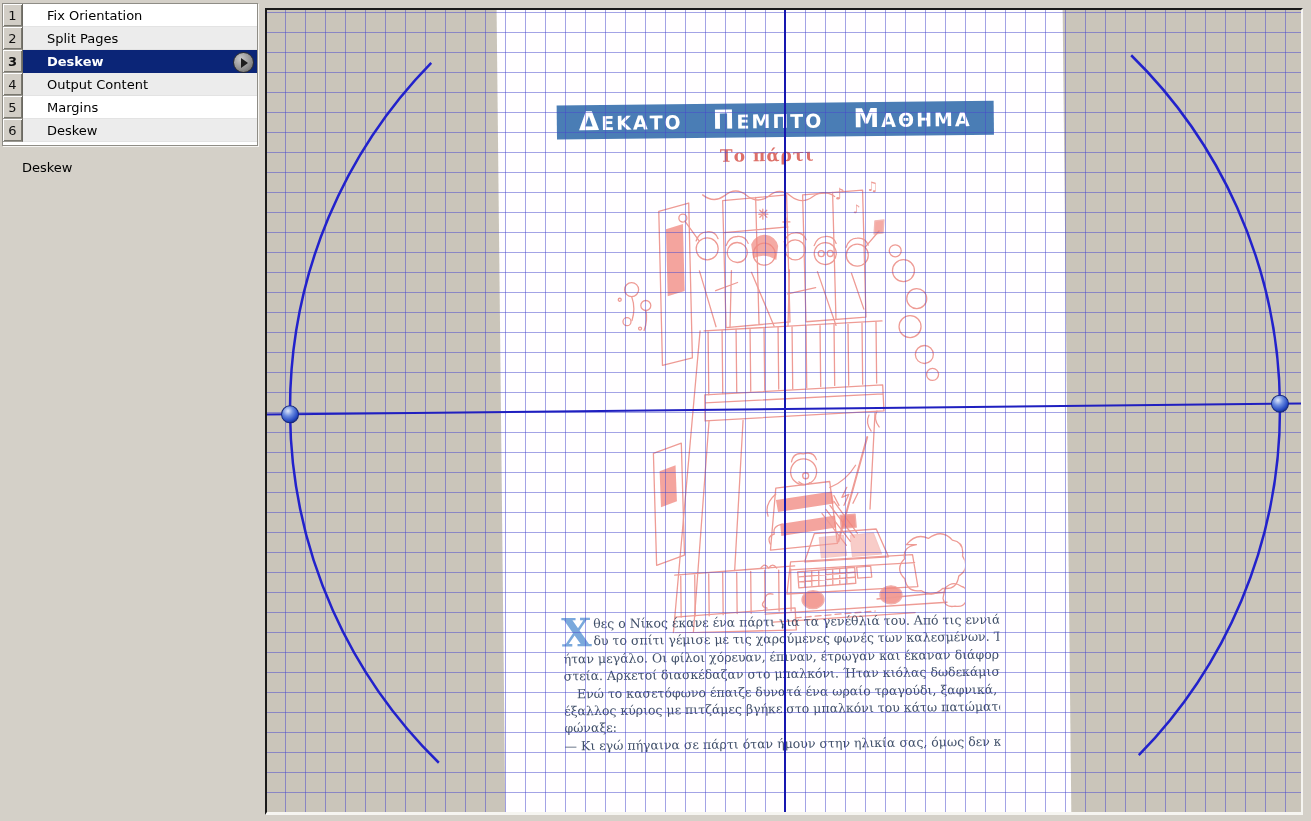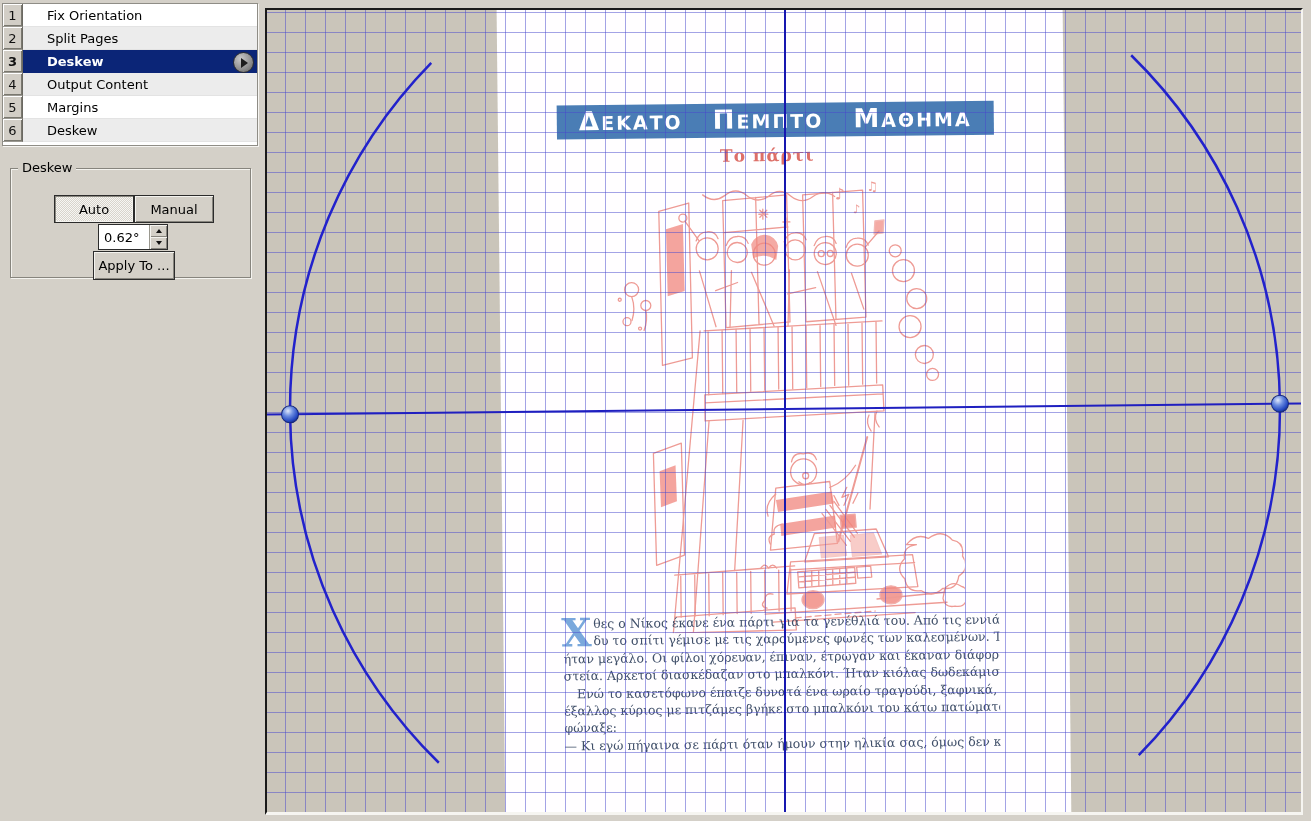--- a/index.html
+++ b/index.html
@@ -164,36 +164,20 @@
       <div class="stage-num">5</div>
       <div class="stage-label">Margins</div>
     </div>
     <div class="stage-row alt">
       <div class="stage-num">6</div>
       <div class="stage-label">Deskew</div>
     </div>
   </div>
 
   <div class="groupbox-label">Deskew</div>
-  <div class="groupbox">
-    <div class="btn checked btn-auto">Auto</div>
-    <div class="btn btn-manual">Manual</div>
-    <div class="spinbox">
-      <input class="spin-input" value="0.62°" style="">
-      <div class="spin-btns">
-        <div class="spin-btn">
-            <div class="tri-up"></div>
-          </div>
-        <div class="spin-btn">
-            <div class="tri-down"></div>
-          </div>
-      </div>
-    </div>
-    <div class="btn btn-apply">Apply To ...</div>
-  </div>
 </div>
 
 <div class="main-area">
   <div class="viewport">
 
     <div class="page-sheet" id="page-sheet" style="transform: rotate(-0.62deg);">
       <div class="banner">
         <span class="banner-word">ΔΕΚΑΤΟ</span>
         <span class="banner-word">ΠΕΜΠΤΟ</span>
         <span class="banner-word">ΜΑΘΗΜΑ</span>

